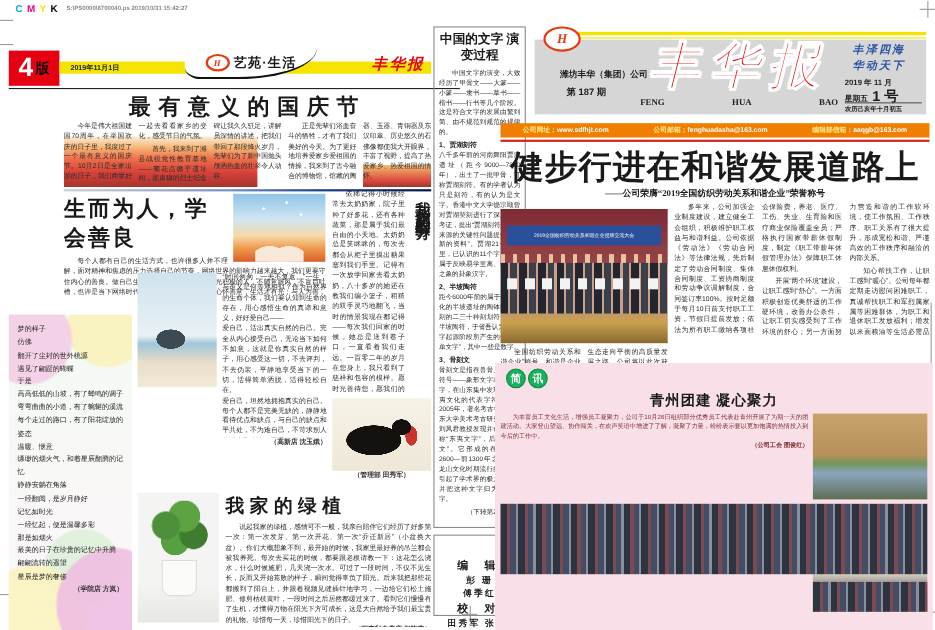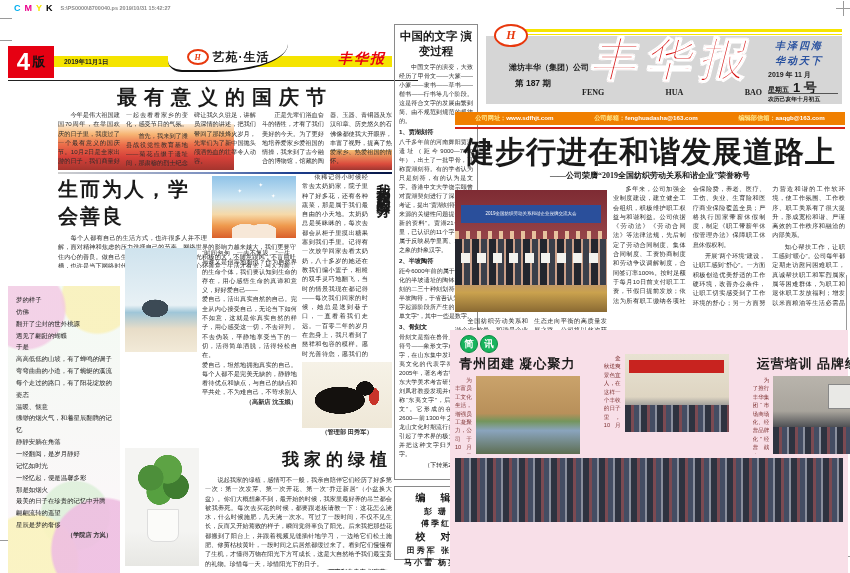--- a/index.html
+++ b/index.html
@@ -74,28 +74,28 @@
      radial-gradient(circle at 60% 80%,rgba(214,238,210,.7) 0 14%,transparent 15%),
      linear-gradient(180deg,#f3faf3,#fdf6fa);}
   #poem h2{margin:2px 0 8px;text-align:center;font-size:17px;font-weight:900;font-style:italic;letter-spacing:3px;font-family:"Liberation Serif",serif;}
   #poem .lines{font-size:6.4px;line-height:1.85;color:#222;}
   
   #a5{left:125px;top:448px;width:267px;height:122px;overflow:hidden;}
   #a5 .fl{float:left;width:74px;height:118px;margin:0 6px 0 0;position:relative;background:linear-gradient(180deg,#f4f4f2 70%,#e7e7e3 100%);}
   #a5 .leaves{position:absolute;left:12%;top:6%;width:76%;height:48%;
     background:radial-gradient(circle at 30% 40%,#4d8f3a 0 24%,transparent 25%),radial-gradient(circle at 60% 25%,#5da344 0 26%,transparent 27%),radial-gradient(circle at 75% 55%,#3f7c30 0 24%,transparent 25%),radial-gradient(circle at 45% 65%,#56a040 0 26%,transparent 27%);}
   #a5 .pot{position:absolute;left:30%;top:52%;width:40%;height:26%;background:#fbfbf9;border:1px solid #ddd;border-radius:0 0 8px 8px;}
-  #a5 h2{margin:0 0 4px;text-align:right;font-size:17px;font-weight:900;letter-spacing:5px;}
+  #a5 h2{margin:0 0 4px;text-align:left;font-size:17px;font-weight:900;letter-spacing:5px;}
   
   #mid{left:394px;top:24px;width:84px;height:456px;border:1px solid #8a8a8a;padding:4px 4px;box-sizing:border-box;overflow:hidden;}
   #mid h2{margin:0 0 4px;text-align:center;font-size:11.5px;font-weight:900;font-family:"Liberation Serif",serif;line-height:1.3;}
   #mid .s{font-size:6px;line-height:1.5;color:#2b2b2b;text-align:justify;margin:0 0 2px;}
   #mid .h{font-weight:bold;font-size:6.2px;margin:2px 0 1px;}
   #mid .cont{font-size:6px;text-align:right;margin-top:2px;}
-  #staff{left:394px;top:486px;width:84px;height:74px;border:1px solid #8a8a8a;box-sizing:border-box;text-align:center;padding-top:3px;}
+  #staff{left:394px;top:486px;width:84px;height:74px;border:1px solid #8a8a8a;box-sizing:border-box;text-align:center;padding-top:19px;}
   #staff .lab{font-size:10px;font-weight:900;letter-spacing:6px;margin:1px 0;}
   #staff .nm{font-size:8px;font-weight:bold;letter-spacing:2px;margin:1px 0;}
   
   #mast{left:486px;top:26px;width:356px;height:84px;}
   #mast .yline{position:absolute;top:3px;left:34px;right:0;height:3px;background:#f5e400;}
   #mast .yline2{position:absolute;top:8px;left:34px;right:0;height:1px;background:#f5e400;}
   #mast .gray{position:absolute;left:0;top:10px;right:0;height:68px;background:#d6d6d6;}
   #mast .logo{position:absolute;left:8px;top:-2px;width:30px;height:19px;font-size:12px;background:#fff;}
   #mast .co{position:absolute;left:20px;top:36px;width:86px;font-size:8px;font-weight:900;text-align:center;}
   #mast .issue{position:absolute;left:4px;top:52px;width:86px;font-size:8.5px;font-weight:900;text-align:center;}
@@ -119,21 +119,21 @@
   #lead .banner{position:absolute;left:4%;top:12%;width:92%;height:15%;background:#2a4f9b;color:#fff;font-size:4.5px;display:flex;align-items:center;justify-content:center;white-space:nowrap;overflow:hidden;}
   #lead .people{position:absolute;left:0;top:40%;width:100%;height:38%;
     background:repeating-linear-gradient(90deg,#23262e 0 7px,#caa08a 7px 9px,#3a3f4a 9px 15px,#caa08a 15px 17px);}
   #lead .certs{position:absolute;left:4%;top:52%;width:92%;height:8%;
     background:repeating-linear-gradient(90deg,#f3f3ef 0 9px,transparent 9px 16px);}
   #lead .cols{position:absolute;left:158px;top:0;width:232px;height:130px;column-count:3;column-gap:7px;overflow:hidden;}
   #lead .below{position:absolute;left:0;top:132px;width:152px;height:26px;column-count:2;column-gap:6px;overflow:hidden;}
   
   #briefs{left:450px;top:330px;width:398px;height:243px;background:#f8dfe8;}
   .bicon{position:absolute;top:5px;width:16px;height:16px;border-radius:50%;background:#17b35c;color:#fff;font-size:9.5px;font-weight:900;display:flex;align-items:center;justify-content:center;border:1px solid #0e8a45;}
-  #briefs-grid{position:absolute;left:5px;right:5px;top:24px;bottom:3px;display:grid;grid-template-columns:1fr 1fr 1fr 1fr;grid-template-rows:1fr 1fr;column-gap:12px;row-gap:5px;gap:24px;}
+  #briefs-grid{position:absolute;left:5px;right:5px;top:24px;bottom:3px;display:grid;grid-template-columns:1fr;grid-template-rows:1fr 1fr;column-gap:12px;row-gap:5px;gap:24px;}
   .brief .bt{text-align:center;font-size:13px;font-weight:900;font-family:"Liberation Serif",serif;letter-spacing:1px;margin:1px 0 3px;}
   .brief .row{display:flex;gap:4px;height:78px;}
   .brief .tx{flex:1;font-size:5.6px;line-height:1.5;color:#7b2e2e;text-align:justify;overflow:hidden;}
   .brief .tx .bl{text-align:right;font-weight:bold;}
   .brief .ph{width:104px;height:78px;flex:none;}
   #ph-qz{background:linear-gradient(180deg,#caa36b 0%,#b8905a 48%,#74955c 58%,#8aa4bd 70%,#5d6e52 100%);}
   #ph-jq{position:relative;background:linear-gradient(180deg,#e8e2d2 0%,#ded5c2 55%,#6b6f78 75%,#4a4e57 100%);}
   #ph-jq .rb{position:absolute;left:4%;top:8%;width:92%;height:16%;background:#c8231f;color:#ffe14d;font-size:4.5px;display:flex;align-items:center;justify-content:center;white-space:nowrap;overflow:hidden;}
   #ph-yy{position:relative;background:linear-gradient(180deg,#b9b4ac 0%,#a8a49c 45%,#3a3d44 70%,#23252b 100%);}
   #ph-yy .scr{position:absolute;right:8%;top:10%;width:38%;height:30%;background:#e9e9e6;border:1px solid #888;}

